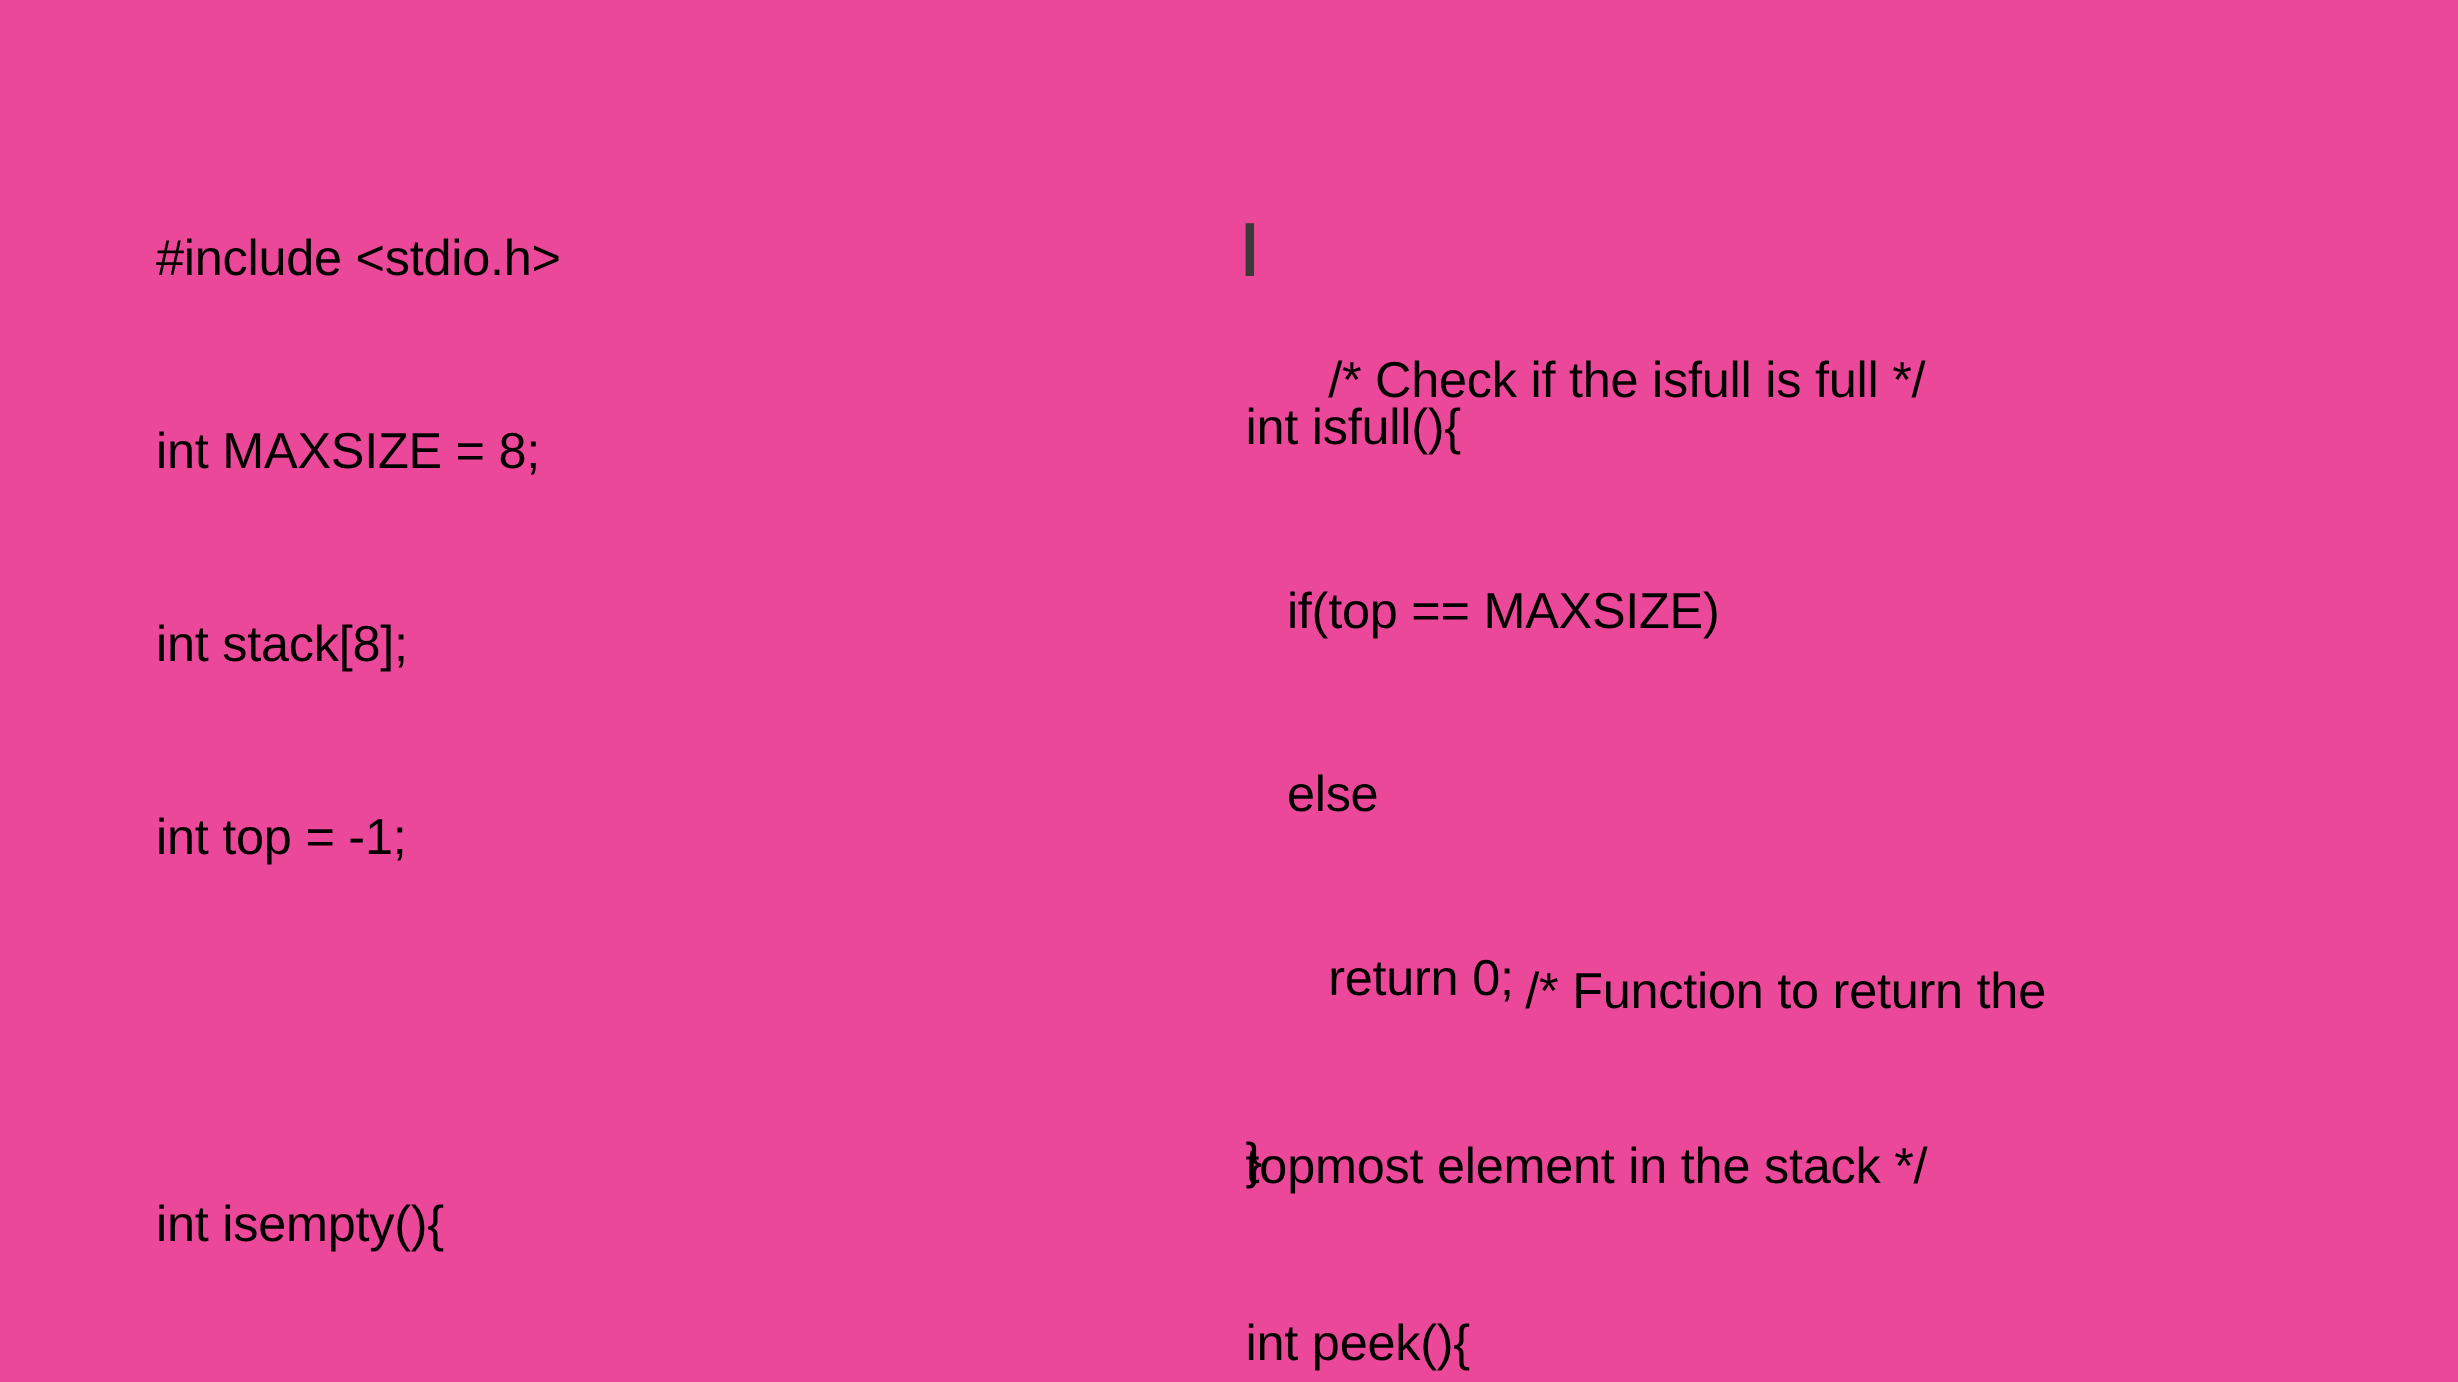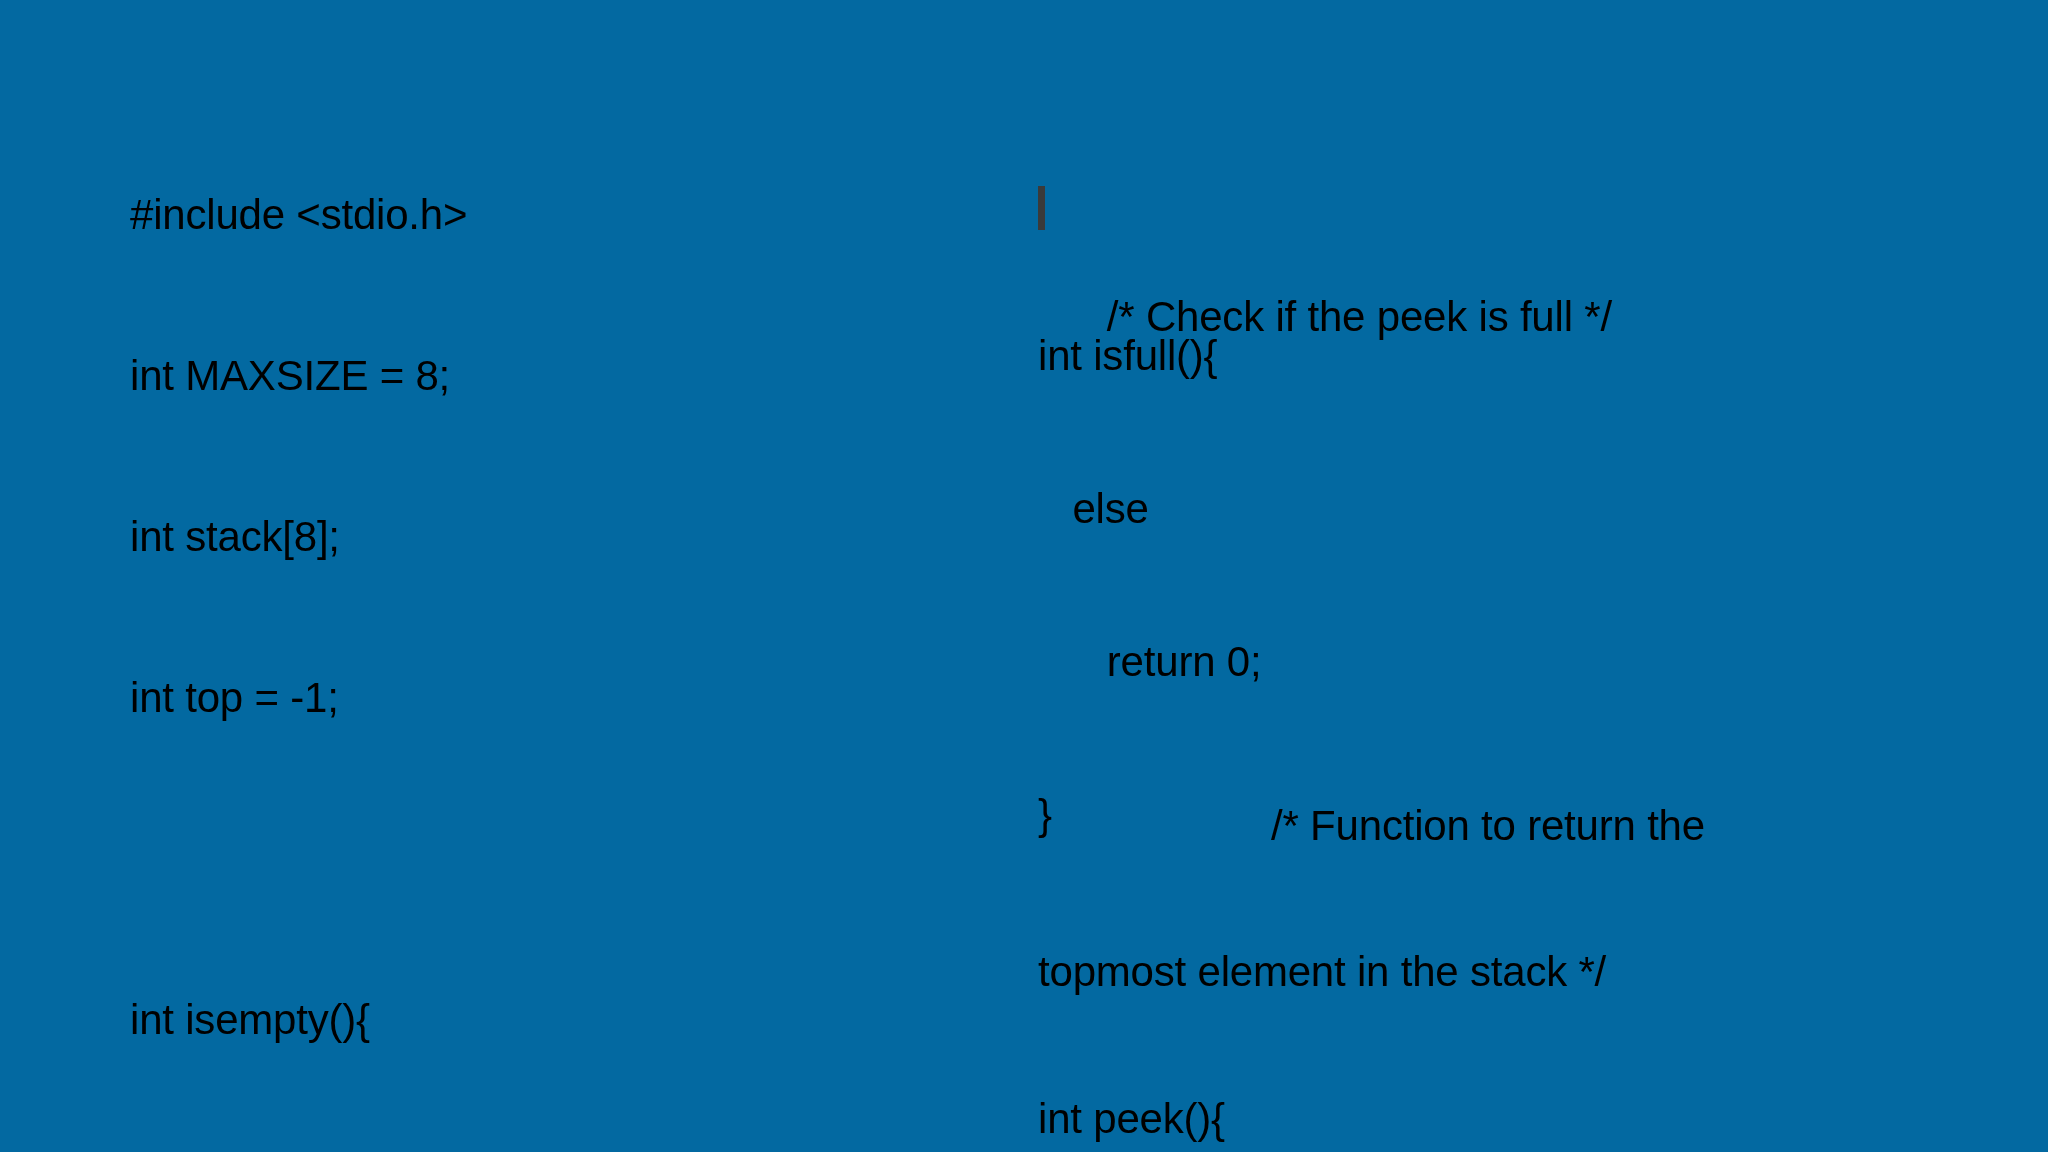--- a/index.html
+++ b/index.html
@@ -8,21 +8,21 @@
     padding: 0;
     background: #ffffff;
   }
   body {
     font-family: "Liberation Sans", "DejaVu Sans", sans-serif;
   }
   #slide {
     position: relative;
     width: 2048px;
     height: 1152px;
-    background: #0369a1;
+    background: #ec4899;
     overflow: hidden;
   }
 
   .code-column {
     position: absolute;
     color: #000000;
     font-family: "Liberation Sans", "DejaVu Sans", sans-serif;
     font-size: 42px;
     font-weight: 400;
     letter-spacing: -0.2px;
@@ -108,23 +108,24 @@
     
     
     
     
     
   </div>
 
   <div id="col-right-isfull" class="code-column">
     <span class="line caret-host">
       <span class="caret"></span>
-      <span>/* Check if the peek is full */</span>
+      <span>/* Check if the isfull is full */</span>
     </span>
     <span class="line">int isfull(){</span>
+    <span class="line">   if(top == MAXSIZE)</span>
     <span class="line">   else</span>
     <span class="line">      return 0;</span>
     <span class="line">}</span>
   </div>
 
   <div id="col-right-peek" class="code-column">
     <span class="wrap-comment first">/* Function to return the</span>
     <span class="wrap-comment">topmost element in the stack */</span>
     <span class="line">int peek(){</span>
     

